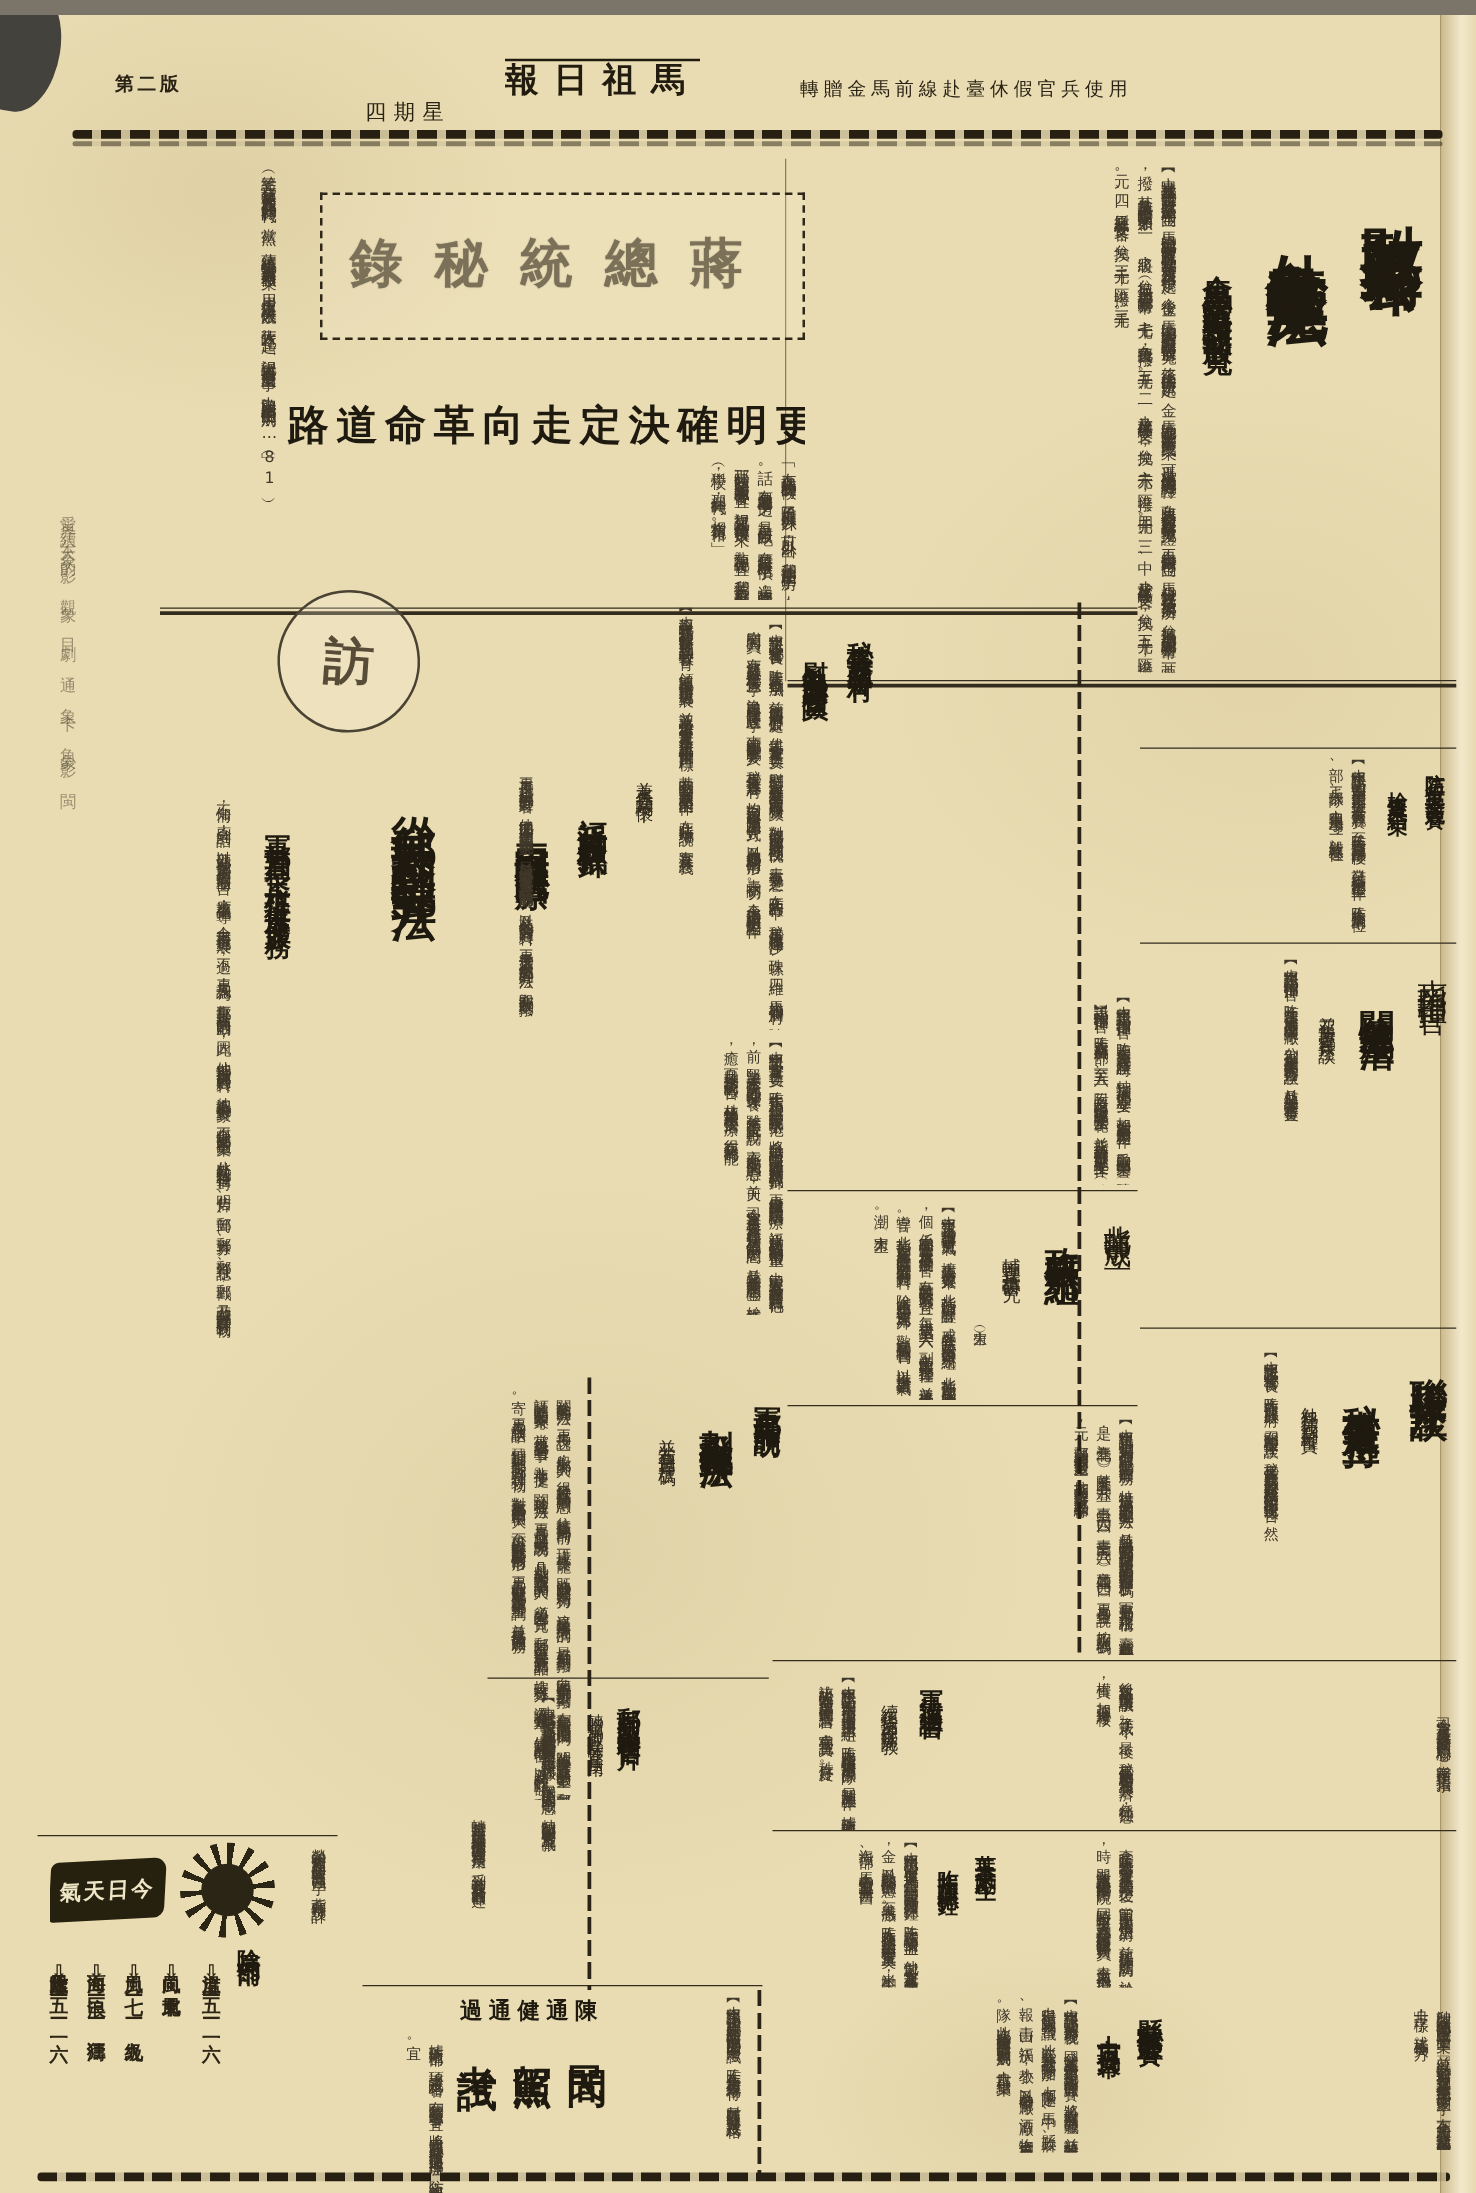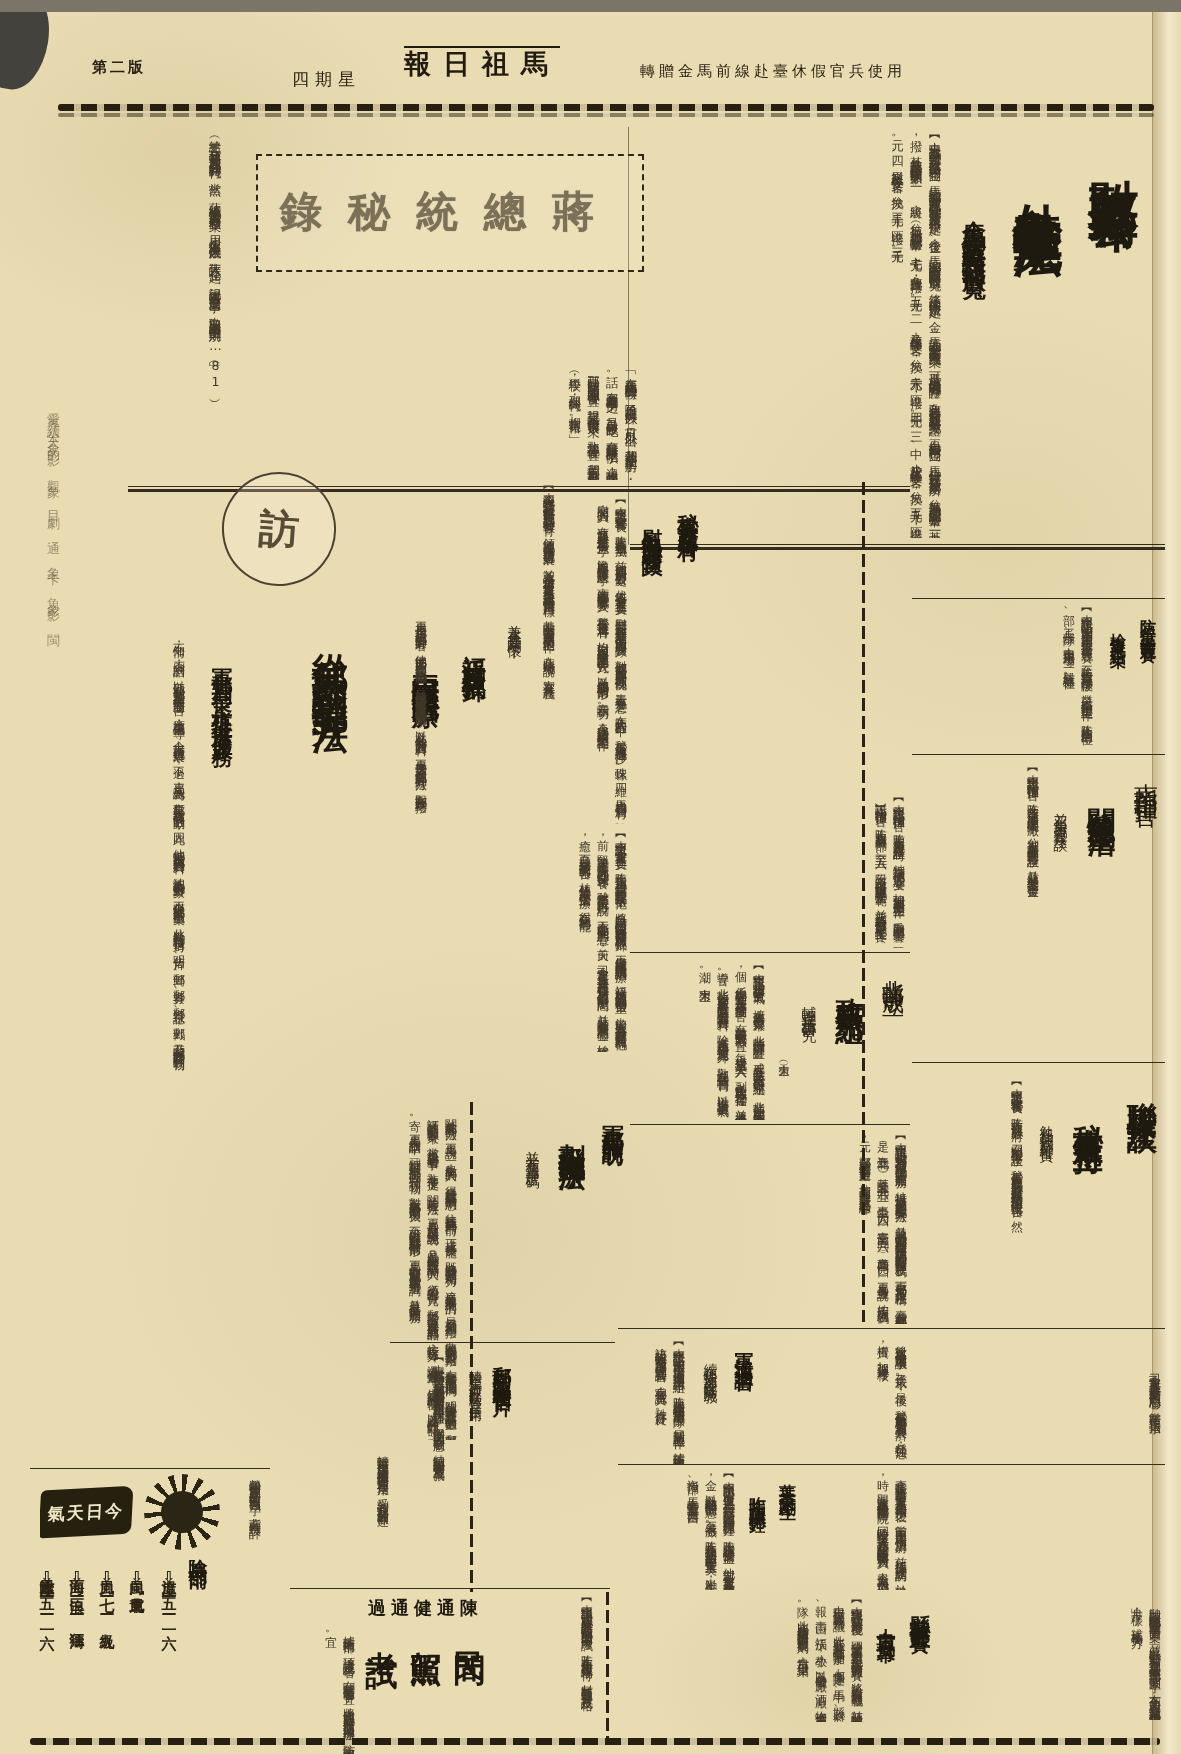--- a/index.html
+++ b/index.html
@@ -45,38 +45,39 @@
 </style>
 <title>馬祖日報 第二版</title></head>
 <body>
 
 <div id="paper">
 
   <div class="corner-blob"></div>
   <div class="edgecurl"></div>
 
   <div class="b" style="left:92px;top:46px;font-size:15px;font-weight:700;color:#2a2315;letter-spacing:3px;">第二版</div>
-  <div class="b rtlline" style="left:292px;top:56px;font-size:17px;letter-spacing:6px;color:#2a2315;text-align:center;">四期星</div>
+  <div class="b rtlline" style="left:292px;top:66px;font-size:17px;letter-spacing:6px;color:#2a2315;text-align:center;">四期星</div>
   <div class="b rtlline masthead" style="left:404px;top:34px;">報日祖馬</div>
   <div class="b rtlline" style="left:640px;top:50px;font-size:15px;letter-spacing:4px;color:#2a2315;">轉贈金馬前線赴臺休假官兵使用</div>
   <div class="wavy" style="left:58px;top:92px;width:1096px;"></div>
   <div class="wavy" style="left:58px;top:101px;width:1096px;opacity:.5;height:4px;"></div>
 
   <div class="b v faint" style="left:36px;top:390px;width:26px;height:880px;font-size:13px;letter-spacing:6px;">愛界續公天象的影　觀象　目劇　通　象卡　魚象影　閩</div>
 
   <div class="b v hl" style="left:1080px;top:128px;width:68px;height:402px;font-size:50px;">財政部修正公布</div>
   <div class="b v hl" style="left:1004px;top:152px;width:68px;height:402px;font-size:50px;">外島臺幣滙兌法</div>
   <div class="b v hl" style="left:950px;top:188px;width:40px;height:376px;font-size:24px;letter-spacing:5px;">金馬與臺省匯撥額較前放寬</div>
   <div class="b v body" style="left:634px;top:118px;width:310px;height:408px;">【中央社臺北十三日電】財政部修正公布金門、馬祖地區新臺幣型式及匯兌管制辦法第六及第八條規定，今後金、馬地區與本省的匯撥限額較前放寬。修正後的辦法規定，金、馬地區奉派赴臺的軍人或民衆，可憑核准出境的有關證件，向政務委員會領取新臺幣兌換證，再向臺灣銀行金門、馬祖分行或其指定兌換處所，兌換無地名標記的新臺幣；其中一部份還可以免費匯撥，其兌換及匯撥金額限額如下：一、將級：兌換（無地名標記新臺幣），七千元；免費匯撥，五千元。二、上校及簡任級文官：兌換，六千元；匯撥，四千元。三、中、少校及薦任級文官：兌換，五千元；匯撥，三千元。四、尉級及委任文官：兌換，三千元；匯撥，三千元。</div>
   <div class="rule dbl" style="left:630px;top:532px;width:535px;"></div>
   <div class="vr" style="left:628px;top:115px;height:418px;"></div>
 
   <div class="b chiangbox" style="left:256px;top:142px;width:384px;height:114px;font-family:Liberation Serif, serif;">
     <span class="chiangtitle rtlline">錄秘統總蔣</span>
   </div>
+  <div class="b rtlline hl" style="left:230px;top:306px;width:414px;font-size:33px;letter-spacing:6px;text-align:center;">路道命革向走定決確明更</div>
   <div class="b v body" style="left:230px;top:354px;width:410px;height:114px;">「在振武學校的時候，除了星期日以外，只可以外出，我們才使用的房子，大家都在那裏聚集談話。有興趣的事情之一，是自己做飯吃。有時候日本飯吃慣了，還想吃豬肉，那時候一頭豬的內臟非常便宜，記得只要八角錢便買下來，非常記得便宜。我們每人每月可以領到日政府發給十元（學校），那個時代，相當寬裕。」</div>
   <div class="b v body" style="left:134px;top:118px;width:90px;height:352px;">給（三元）在一頓早餐只要花四分錢的時代，當然 蔣總統也會上街買東西和做菜，用炭爐生上炭火燒飯，大伙吃在一起。「記得還有過這麼一回事，由於取締留學生的規則……」（81）</div>
   <div class="rule dbl" style="left:128px;top:474px;width:782px;"></div>
 
   <div class="b v hl" style="left:668px;top:484px;width:34px;height:310px;font-size:21px;">秘書長赴南竿各村</div>
   <div class="b v hl" style="left:632px;top:500px;width:34px;height:310px;font-size:21px;">慰勉漁民服務隊員</div>
   <div class="b v body sm" style="left:546px;top:484px;width:84px;height:328px;">【本報訊】政委會秘書長，昨天冒着強勁季風，前往南竿四個村辦公處，代表司令官兼主任委員，慰問目前正在各村展開工作的漁民服務隊員，對他們為漁民服務的高度熱忱，表示嘉勉之意。在昨天的行程中，秘書長先後經過津沙、珠螺、四維、馬祖等四個村，隨同秘書長前往慰問的人員，有連江縣政府主任秘書孫竺亭、漁民服務隊隊長唐政亭、南竿鄉鄉長陳鵬等多人。秘書長每抵達各村，均對漁民服務隊隊員的工作方式，以及他們服務的情形，表示關切。今天仍將繼續這項慰問工作。</div>
 
   <div class="rule" style="left:912px;top:586px;width:253px;"></div>
   <div class="b v hl" style="left:1130px;top:594px;width:28px;height:170px;font-size:16px;">防區行車安全競賽</div>

